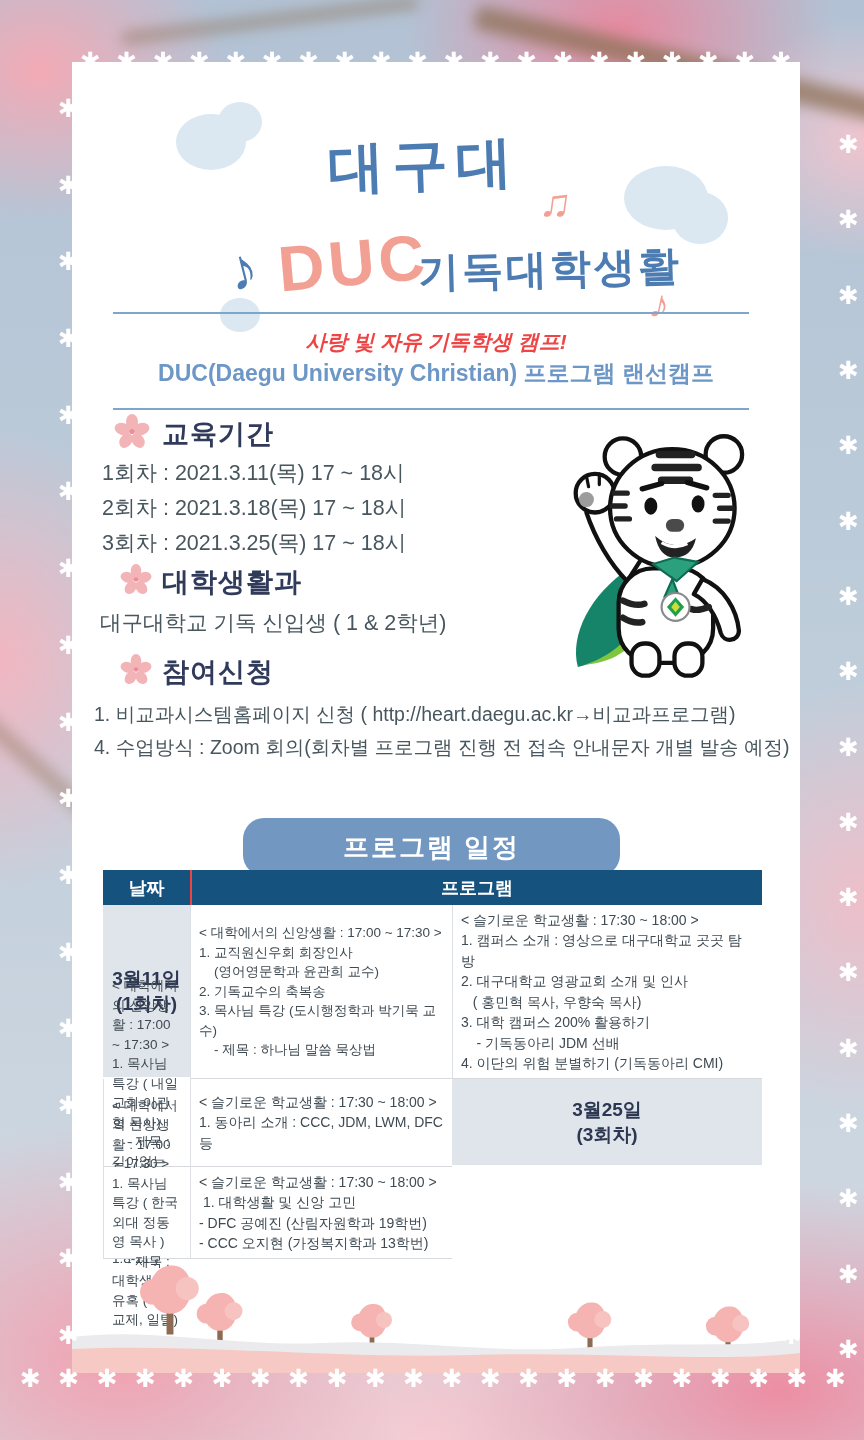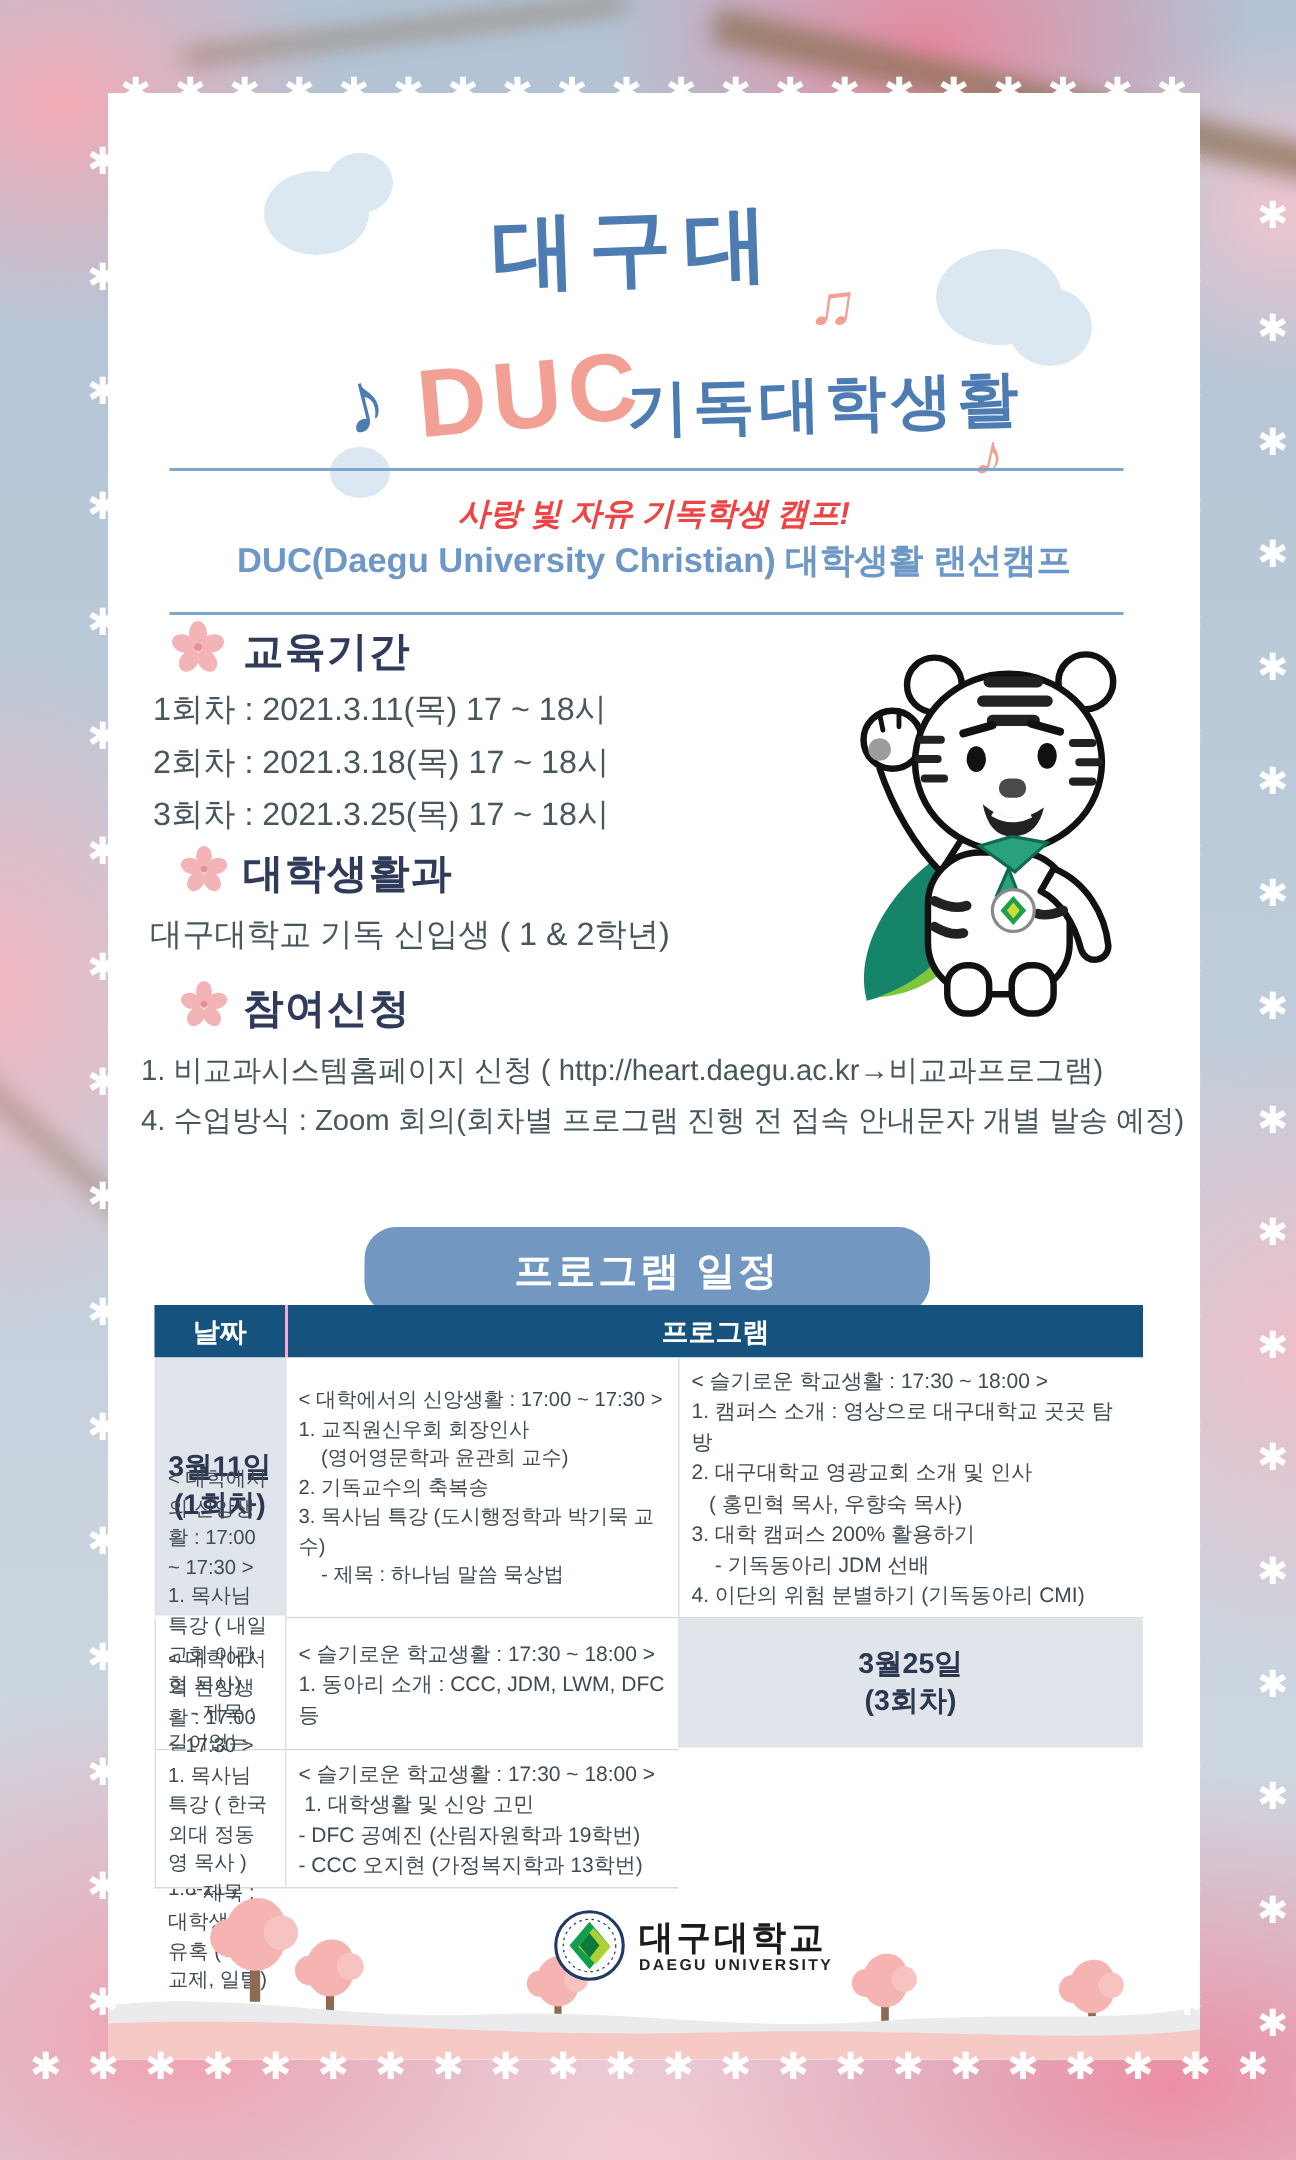--- a/index.html
+++ b/index.html
@@ -41,21 +41,21 @@
   .section-head { position:absolute; color:#303a5a; font-size:27px; font-weight:bold; letter-spacing:1px; }
   .body-lines { position:absolute; color:#48565e; font-size:21.5px; line-height:35px; white-space:pre-wrap; }
   .body-lines.small { font-size:19.5px; line-height:33px; }
 
   .pill { position:absolute; left:171px; top:756px; width:377px; height:58px; background:#7297c0; border-radius:21px;
           display:flex; align-items:center; justify-content:center; color:#fff; font-size:26px; font-weight:bold; letter-spacing:2px; }
 
   .sched { position:absolute; left:31px; top:808px; width:659px; display:grid;
            grid-template-columns:87px 262px 310px; grid-template-rows:35px 174px 88px 92px; }
   .th { background:#15527e; color:#fff; font-size:18px; font-weight:bold; display:flex; align-items:center; justify-content:center; }
-  .th.prog { grid-column:2 / 4; border-left:2px solid #f9a8d4; }
+  .th.prog { grid-column:2 / 4; border-left:2px solid #ef4444; }
   .datecell { background:#e0e4eb; color:#2c3751; font-size:19px; font-weight:bold; display:flex; align-items:center; justify-content:center;
               text-align:center; white-space:pre-wrap; line-height:25px; border-bottom:2px solid #ffffff; }
   .cell { background:#fff; color:#3f4a52; font-size:14px; line-height:20.5px; white-space:pre-wrap; padding:6px 8px;
           display:flex; flex-direction:column; justify-content:center; border-bottom:1px solid #d6dade; border-left:1px solid #dcdfe4; }
   .cell.mid { font-size:13.5px; line-height:19.5px; }
 
   .logo { position:absolute; left:296px; top:1210px; display:flex; align-items:center; }
   .logo-text { margin-left:8px; }
   .logo-kr { color:#1b1b1b; font-size:23px; font-weight:800; letter-spacing:2px; line-height:26px; }
   .logo-en { color:#232323; font-size:10.5px; font-weight:bold; letter-spacing:1.6px; }
@@ -86,21 +86,21 @@
 
     <div class="abs title-kr" style="left:256px; top:66px;">대구대</div>
     <div class="note" style="left:468px; top:120px; font-size:42px; color:#f3a094; transform:rotate(8deg);">♫</div>
     <div class="note" style="left:156px; top:178px; font-size:58px; color:#4d7cb3; transform:rotate(-14deg);">♪</div>
     <div class="abs title-duc" style="left:206px; top:164px;">DUC</div>
     <div class="abs title-sub" style="left:346px; top:180px;">기독대학생활</div>
     <div class="note" style="left:578px; top:222px; font-size:40px; color:#f3a094; transform:rotate(12deg);">♪</div>
 
     <div class="divider" style="top:250px;"></div>
     <div class="tagline1" style="top:266px;">사랑 빛 자유 기독학생 캠프!</div>
-    <div class="tagline2" style="top:296px;">DUC(Daegu University Christian) 대학생활 랜선캠프</div>
+    <div class="tagline2" style="top:296px;">DUC(Daegu University Christian) 프로그램 랜선캠프</div>
     <div class="divider" style="top:346px;"></div>
 
     <span class="abs" style="left:42px; top:352px;">
       <svg width="36" height="36" viewBox="0 0 36 36">
           <g fill="#f3b4b8">
             <ellipse cx="18" cy="8" rx="6" ry="8"></ellipse>
             <ellipse cx="27.5" cy="15" rx="6" ry="8" transform="rotate(72 27.5 15)"></ellipse>
             <ellipse cx="24" cy="26.5" rx="6" ry="8" transform="rotate(144 24 26.5)"></ellipse>
             <ellipse cx="12" cy="26.5" rx="6" ry="8" transform="rotate(-144 12 26.5)"></ellipse>
             <ellipse cx="8.5" cy="15" rx="6" ry="8" transform="rotate(-72 8.5 15)"></ellipse>
@@ -235,33 +235,20 @@
     <div class="tree" style="left:636px; top:1240px; transform:scale(0.85);">
         <div class="crown"></div>
         <div class="trunk"></div>
       </div>
 
     <svg class="footer-wave" viewBox="0 0 728 52" preserveAspectRatio="none">
       <path d="M0 16 C80 6 160 26 250 22 C345 18 420 34 520 26 C612 20 686 28 728 16 L728 52 L0 52 Z" fill="#ebebee"></path>
       <path d="M0 28 C120 22 260 38 400 34 C540 30 645 42 728 32 L728 52 L0 52 Z" fill="#f7c9c5"></path>
     </svg>
 
-    <div class="logo">
-      <svg width="50" height="50" viewBox="0 0 60 60">
-        <circle cx="30" cy="30" r="27" fill="#fff" stroke="#233a66" stroke-width="2.5"></circle>
-        <circle cx="30" cy="30" r="21" fill="none" stroke="#233a66" stroke-width="1" stroke-dasharray="2 3"></circle>
-        <polygon points="30,11 46,30 30,49 14,30" fill="#0f9d4e"></polygon>
-        <polygon points="33,16 47,31 35,45 21,31" fill="#b5d334" opacity="0.95"></polygon>
-        <polygon points="30,20 38,30 30,40 22,30" fill="#0c7a3c"></polygon>
-      </svg>
-      <div class="logo-text">
-        <div class="logo-kr">대구대학교</div>
-        <div class="logo-en">DAEGU UNIVERSITY</div>
-      </div>
-    </div>
   </div>
 
   <div class="star-line" style="left:80px;  top:49px;   width:712px;">
       <span>✱</span>
       <span>✱</span>
       <span>✱</span>
       <span>✱</span>
       <span>✱</span>
       <span>✱</span>
       <span>✱</span>

